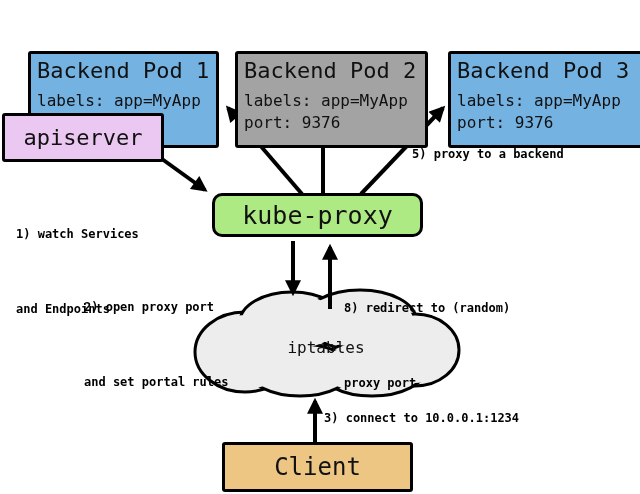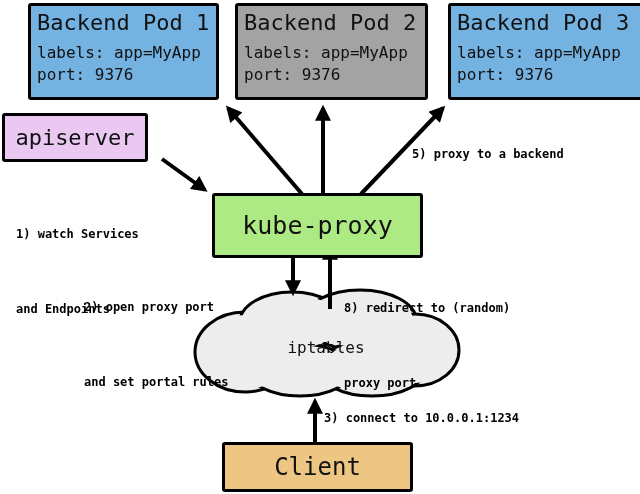--- a/index.html
+++ b/index.html
@@ -24,39 +24,40 @@
     border: 3px solid #000000;
     border-radius: 3px;
     box-sizing: border-box;
     z-index: 1;
     color: #111111;
   }
   .pod {
     width: 191px;
     height: 97px;
     padding: 4px 4px 0 6px;
+    margin-top: 48px;
   }
   .pod-title {
     font-size: 22px;
     line-height: 26px;
     white-space: nowrap;
   }
   .pod-line {
     font-size: 16px;
     line-height: 22px;
     white-space: nowrap;
   }
   .pod-line.first { margin-top: 6px; }
   .label-box {
     display: flex;
     align-items: center;
     justify-content: center;
   }
-  .apiserver-box { left: 2px; top: 113px; width: 146px; height: 49px; font-size: 22px; }
-  .kubeproxy-box { left: 212px; top: 193px; width: 211px; height: 65px; font-size: 25px; }
+  .apiserver-box { left: 2px; top: 113px; width: 162px; height: 49px; font-size: 22px; }
+  .kubeproxy-box { left: 212px; top: 193px; width: 211px; height: 44px; font-size: 25px; border-radius: 10px; }
   .client-box    { left: 222px; top: 442px; width: 191px; height: 50px; font-size: 24px; }
   .pod1 { left: 28px;  top: 3px; }
   .pod2 { left: 235px; top: 3px; width: 193px; }
   .pod3 { left: 448px; top: 3px; width: 212px; }
   .annotation {
     position: absolute;
     z-index: 2;
     font-weight: bold;
     font-size: 12px;
     line-height: 25px;

